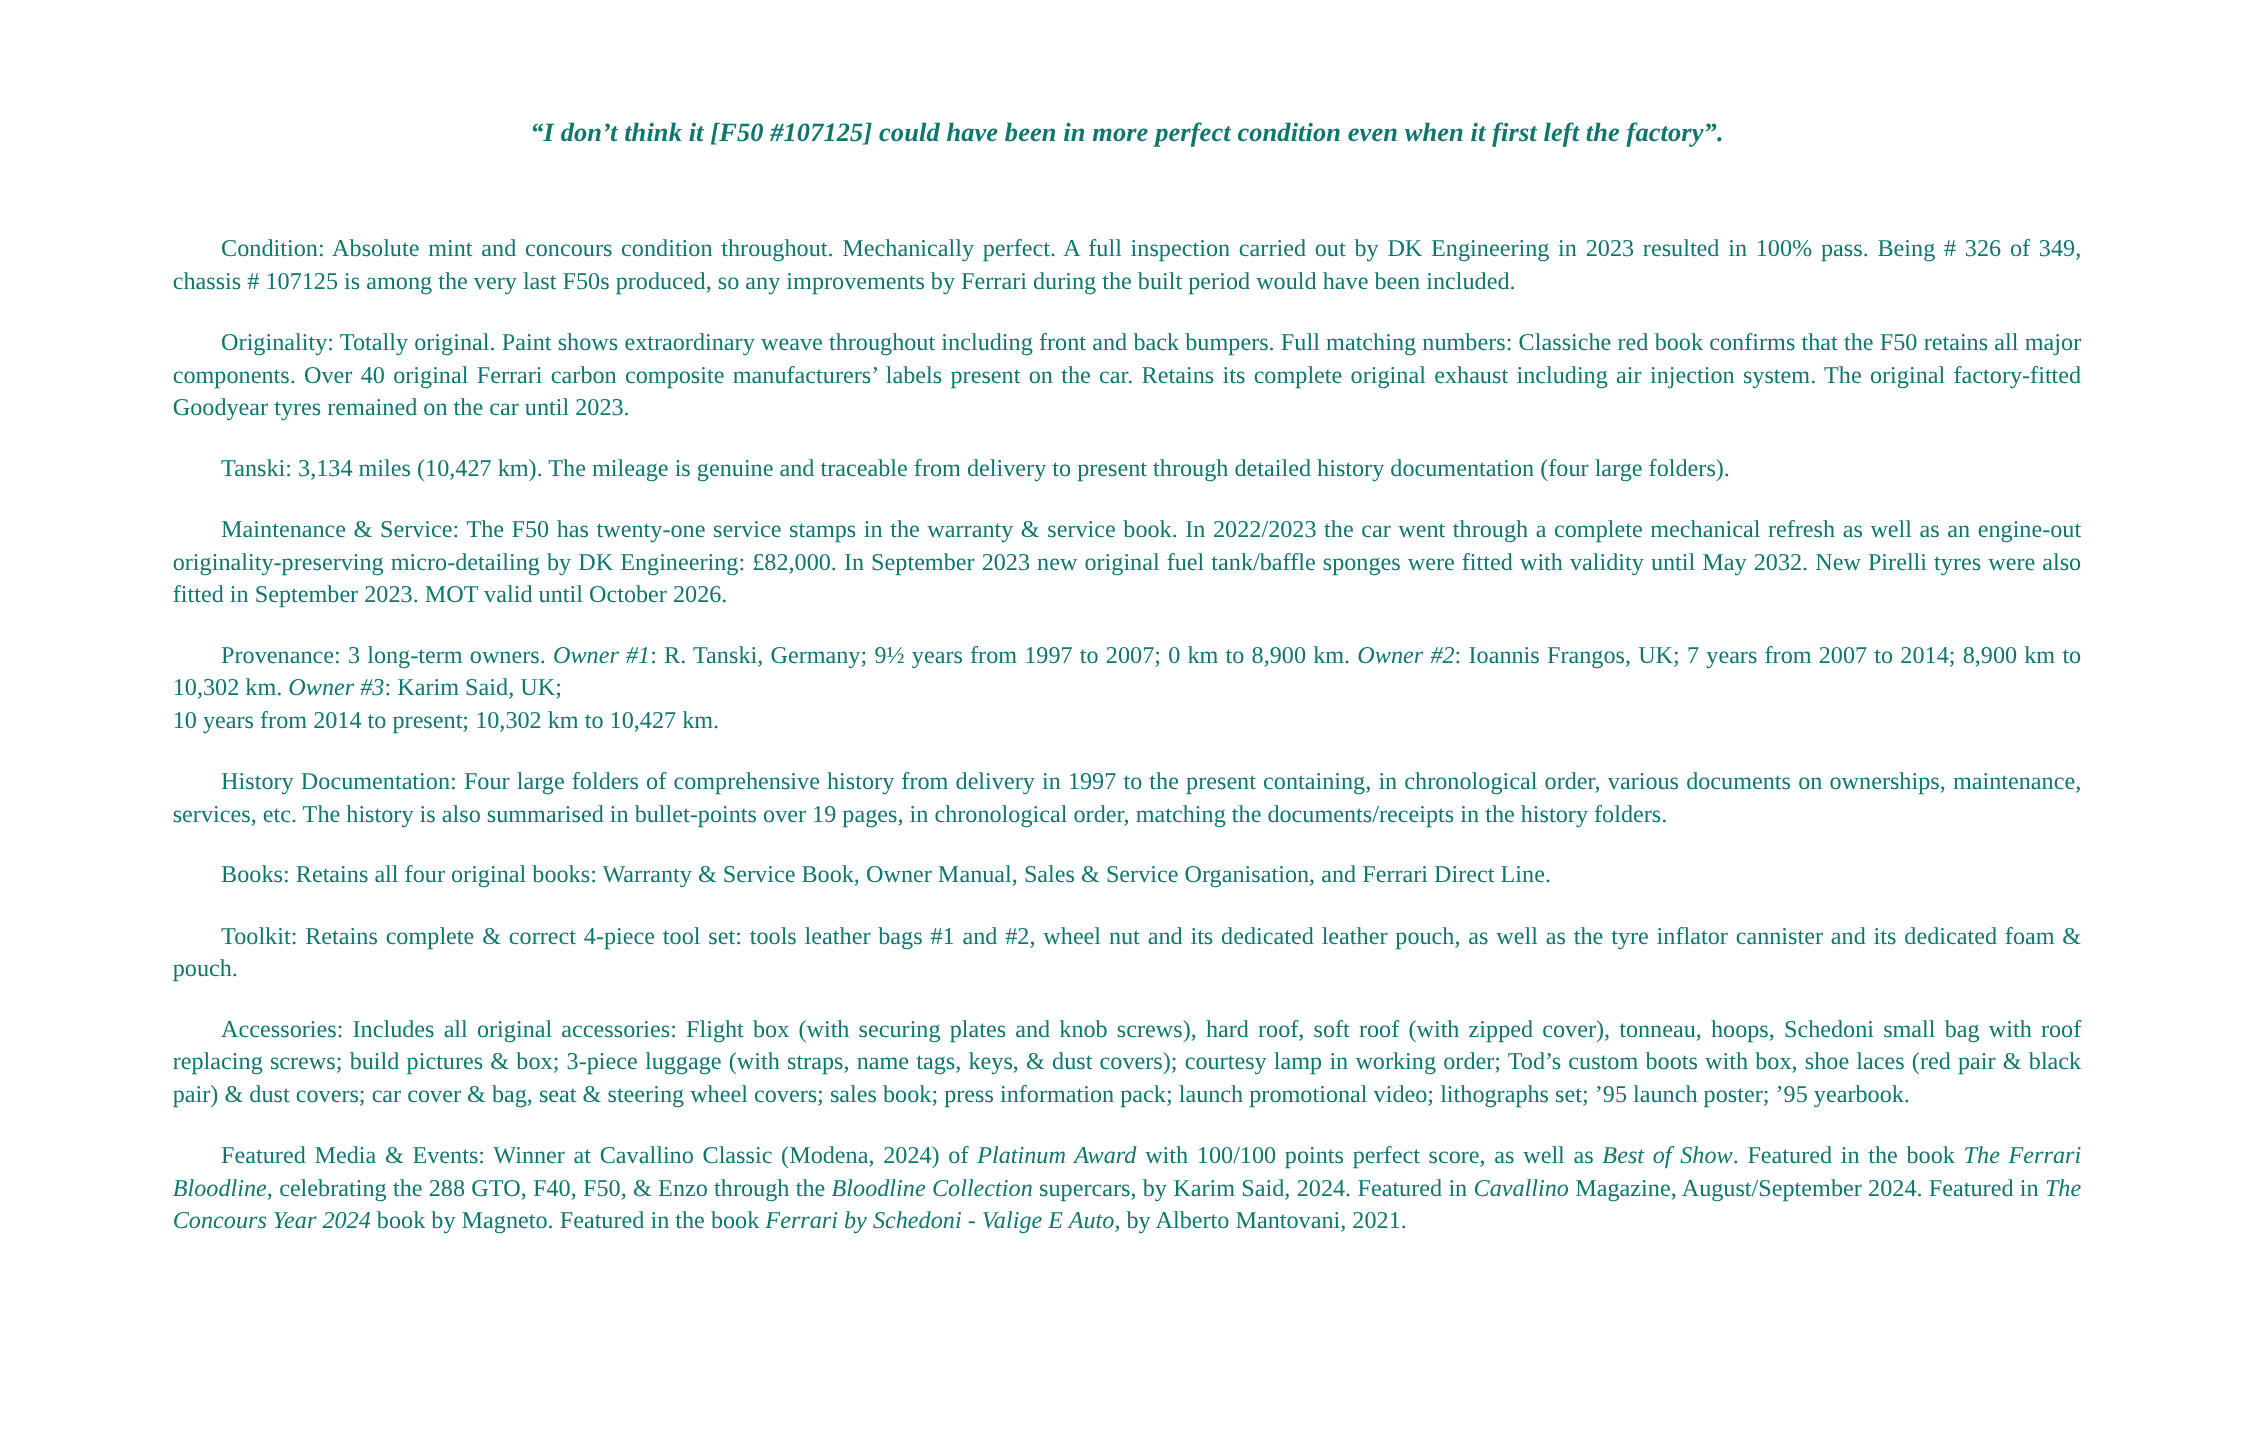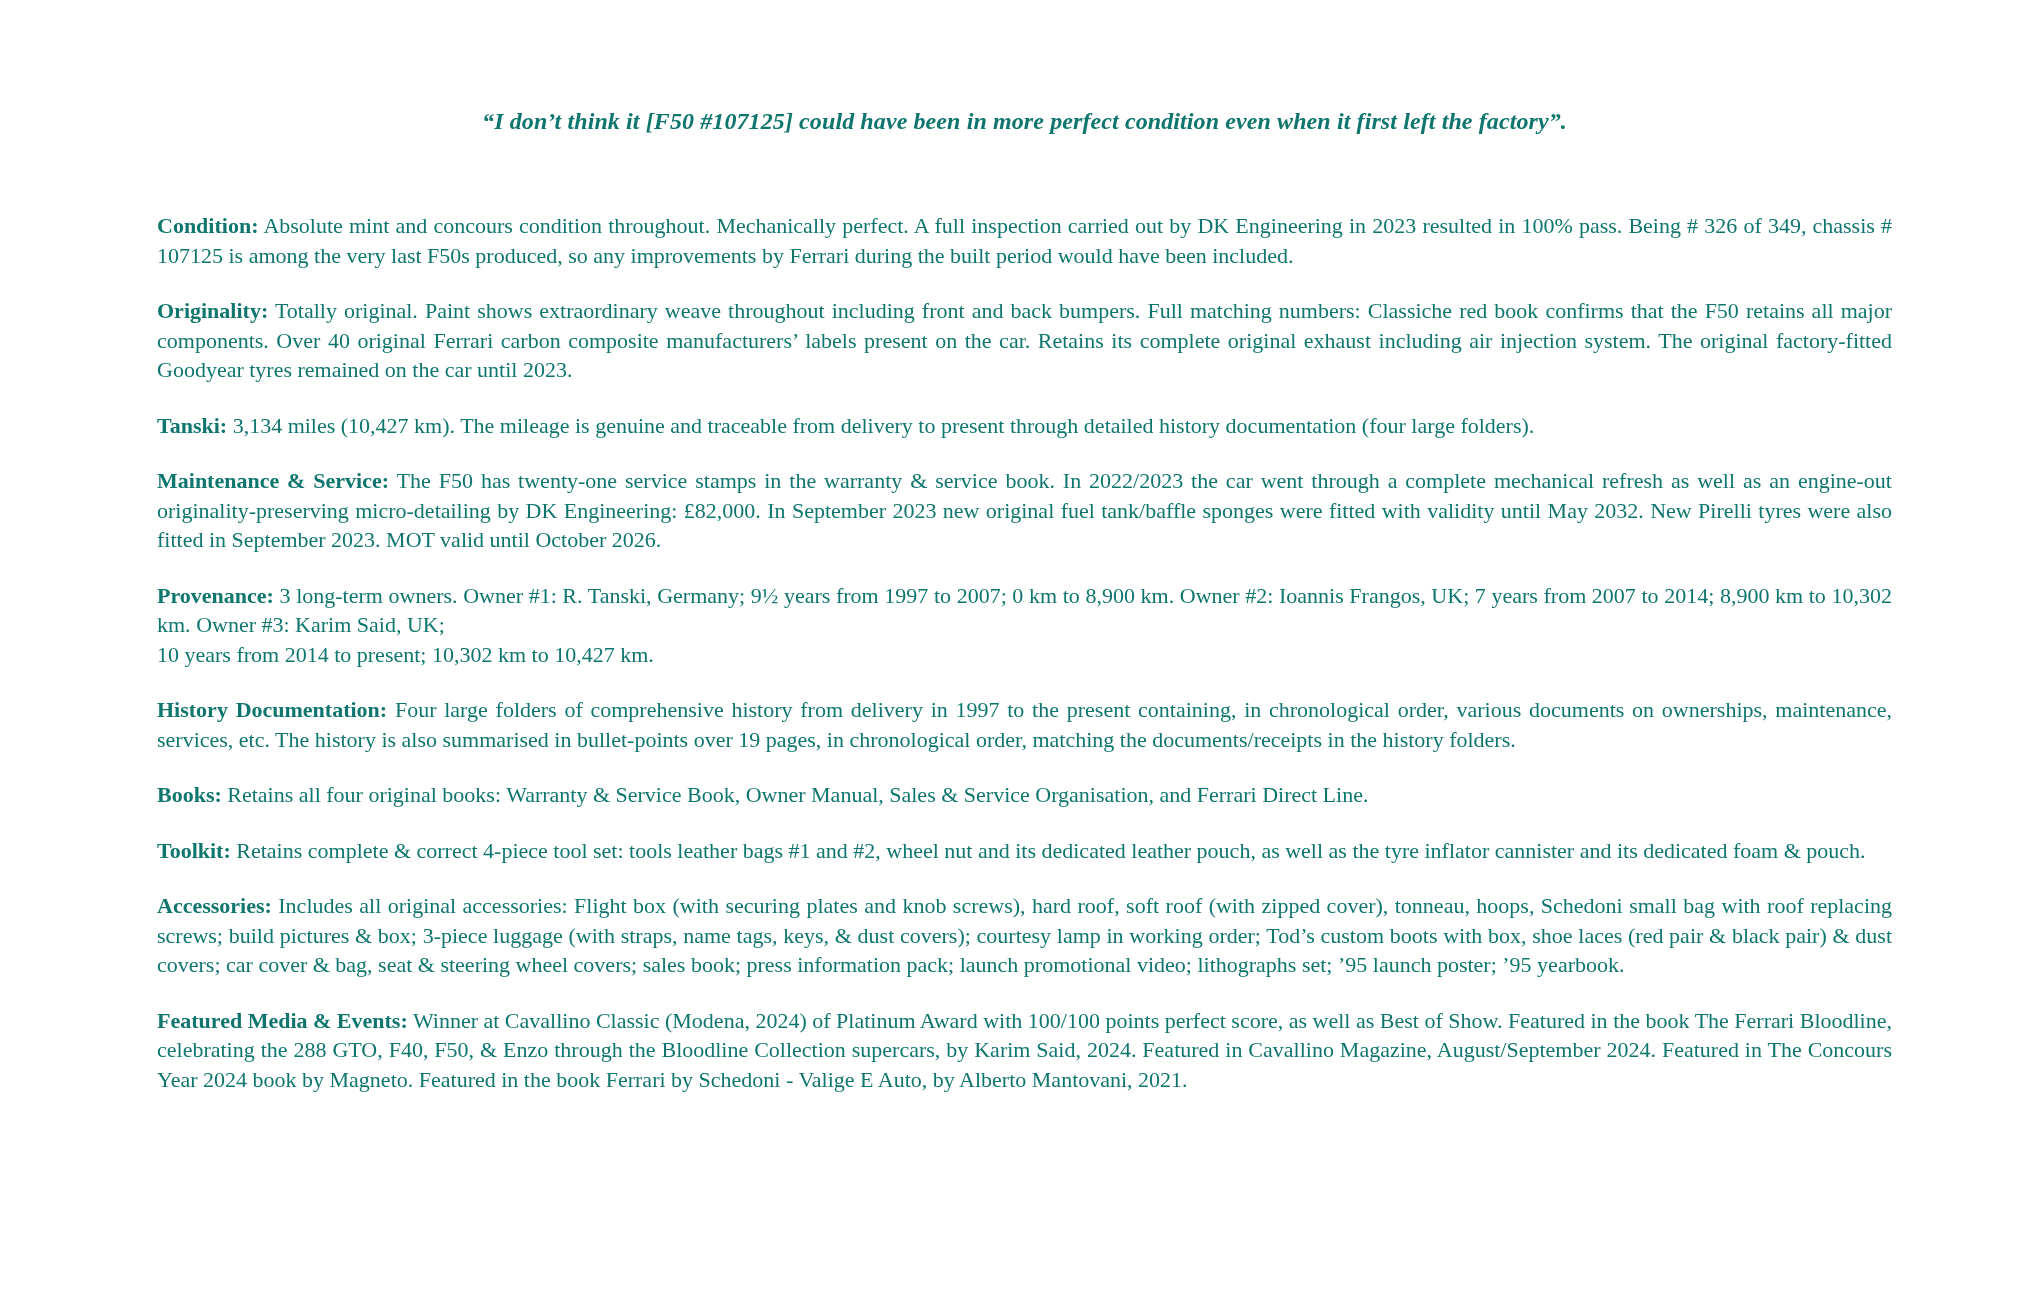--- a/index.html
+++ b/index.html
@@ -36,23 +36,25 @@
   .doc-body {
     margin-top: 76px;
   }
   .para {
     margin: 0 0 26px 0;
     font-size: 22px;
     line-height: 29.5px;
     text-align: justify;
   }
   .para .label {
-    font-weight: bold;
+    font-weight: normal;
+    margin-left: 44px;
   }
   .it {
+    font-style: italic;
   }
 </style>
 </head>
 <body>
 
 <main class="page">
   <header class="quote-block">
     <p class="quote">“I don’t think it [F50 #107125] could have been in more perfect condition even when it first left the factory”.</p>
   </header>
   <section class="doc-body" id="sections">

